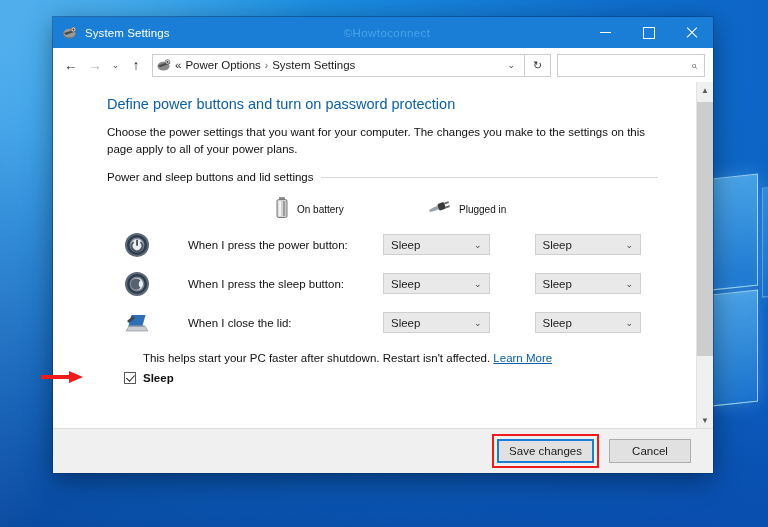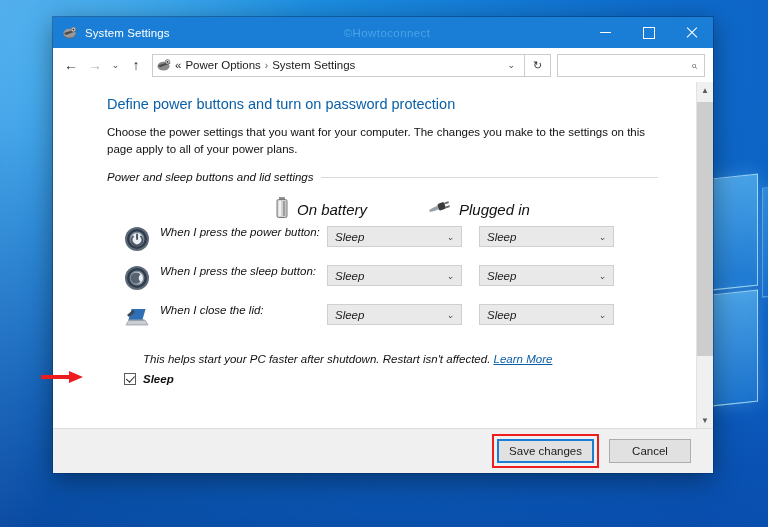--- a/index.html
+++ b/index.html
@@ -240,21 +240,20 @@
     font-size: 11.5px;
     line-height: 1.45;
     padding-left: 54px;
     padding-right: 44px;
     margin-bottom: 14px;
   }
 
   .group {
     padding-left: 54px;
     padding-right: 38px;
-    font-style: italic;
   }
   .group-header {
     display: flex;
     align-items: center;
     font-size: 11.5px;
     color: #111;
     gap: 7px;
     margin-bottom: 2px;
   }
   .group-header .rule {
@@ -262,35 +261,37 @@
     height: 1px;
     background: #d9d9d9;
   }
 
   
   .col-head {
     display: flex;
     margin-top: 14px;
     margin-bottom: 4px;
     padding-left: 168px;
-    font-size: 15px;
+    font-size: 10px;
     color: #111;
   }
   .col-head .col {
     width: 152px;
     display: flex;
     align-items: center;
     gap: 8px;
   }
 
   
   .srow {
     display: flex;
+    align-items: center;
     height: 39px;
     padding-left: 17px;
+    gap: 28px;
   }
   .srow .ico {
     width: 26px;
     height: 26px;
     flex: none;
     margin-right: 10px;
     position: relative;
   }
   .srow .lbl {
     width: 167px;

